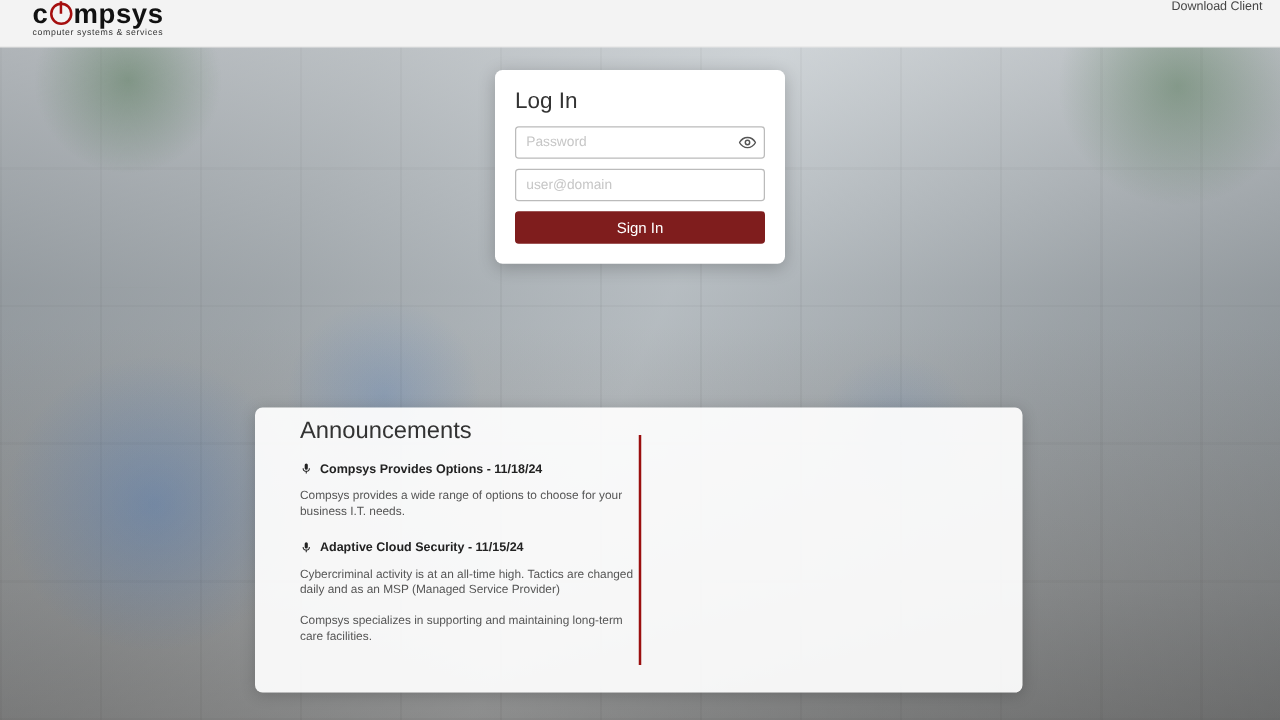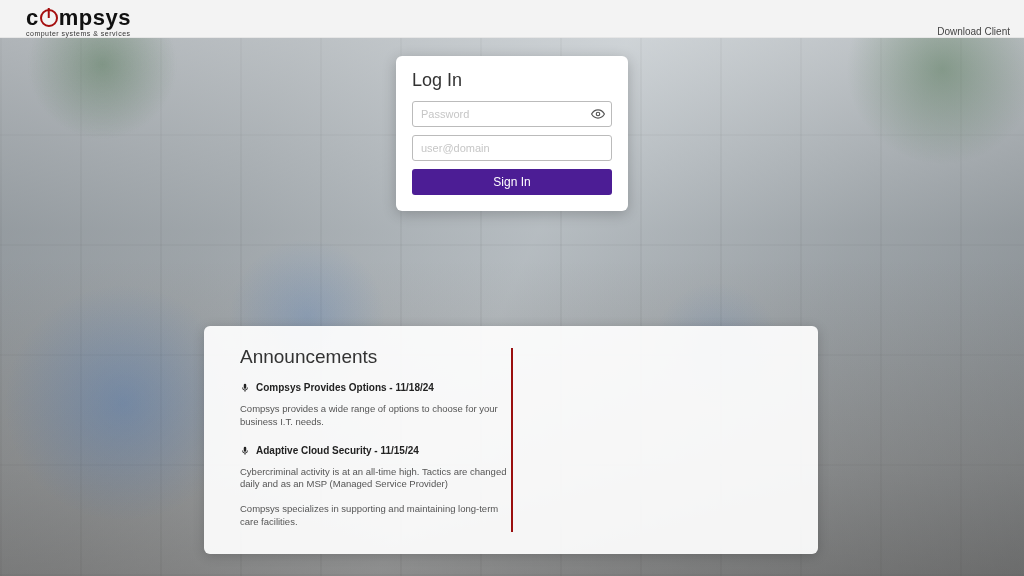--- a/index.html
+++ b/index.html
@@ -27,21 +27,21 @@
   
   .bg-plants { position:absolute; top:0; right:0; width:100%; height:40%; background:
     radial-gradient(circle at 10% 28%, rgba(40,90,40,0.35), transparent 8%),
     radial-gradient(circle at 92% 30%, rgba(40,90,40,0.35), transparent 10%);
     pointer-events:none;
   }
 
   .topbar {
     position: absolute; top:0; left:0; right:0; height:38px;
     background: #f3f3f3;
-    display:flex; align-items:flex-end; justify-content:space-between;
+    display:flex; align-items:flex-start; justify-content:space-between;
     padding: 0 14px 0 26px;
     border-bottom:1px solid rgba(0,0,0,0.05);
   }
   .logo { display:flex; flex-direction:column; line-height:1; }
   .logo-main { font-size:22px; font-weight:600; letter-spacing:0.5px; color:#111; }
   .logo-main .pwr {
     display:inline-block; width:18px; height:18px; border:2.5px solid #a50e0e; border-radius:50%;
     position:relative; vertical-align:-2px; margin:0 1px;
   }
   .logo-main .pwr::after {
@@ -61,29 +61,29 @@
   .field input {
     width:100%; height:26px; border:1px solid #bbb; border-radius:3px;
     padding:0 8px; font-size:11px; color:#333;
   }
   .field input::placeholder { color:#c6c6c6; }
   .eye-btn {
     position:absolute; right:6px; top:50%; transform:translateY(-50%);
     width:16px; height:16px; cursor:pointer; display:flex; align-items:center; justify-content:center;
   }
   .signin-btn {
-    width:100%; height:26px; background:#4c1d95; color:#fff; border:none; border-radius:3px;
+    width:100%; height:26px; background:#7f1d1d; color:#fff; border:none; border-radius:3px;
     font-size:12px; cursor:pointer;
   }
 
   .panel {
     position:absolute; left:204px; top:326px; width:614px; height:228px;
     background:rgba(255,255,255,0.92); border-radius:6px;
     box-shadow:0 2px 12px rgba(0,0,0,0.18);
-    display:flex; padding:20px 18px 10px;
+    display:flex; padding:8px 18px 10px;
   }
   .panel::before {
     content:""; position:absolute; left:50%; top:22px; bottom:22px; width:1.5px; background:#9a0f0f;
   }
   .col { width:50%; padding-right:18px; }
   .col:last-child { padding-left:18px; padding-right:0; }
   .col h2 { font-size:19px; font-weight:400; color:#333; margin-bottom:10px; }
   .ann { margin-bottom:12px; }
   .ann-head { display:flex; align-items:center; gap:6px; }
   .mic-icon { width:10px; flex:0 0 10px; margin-top:1px; }

